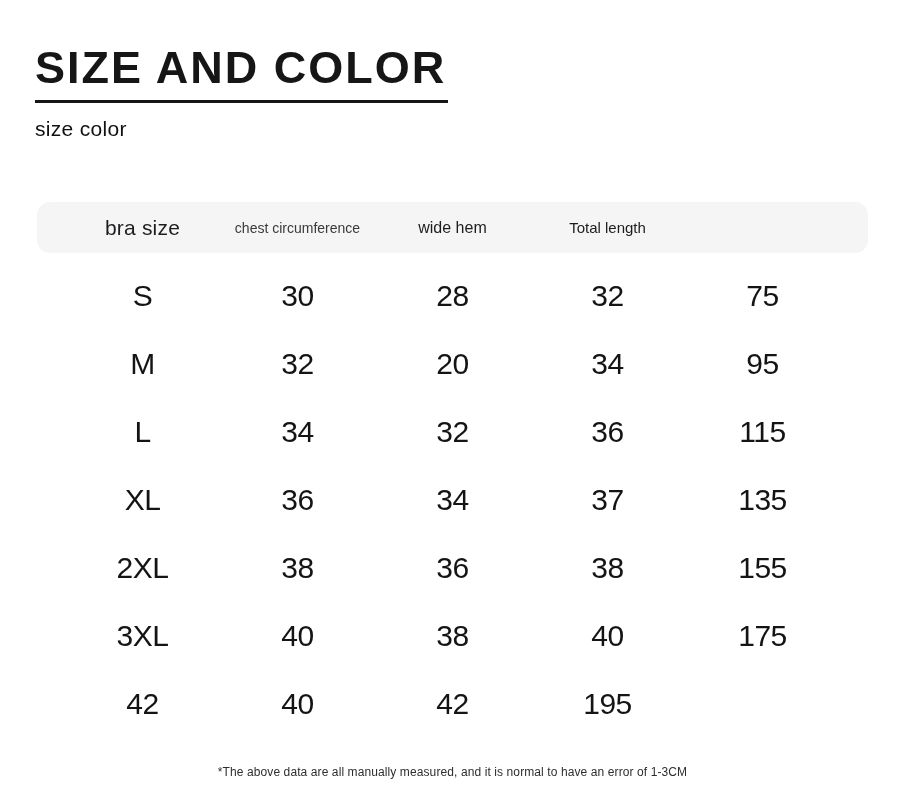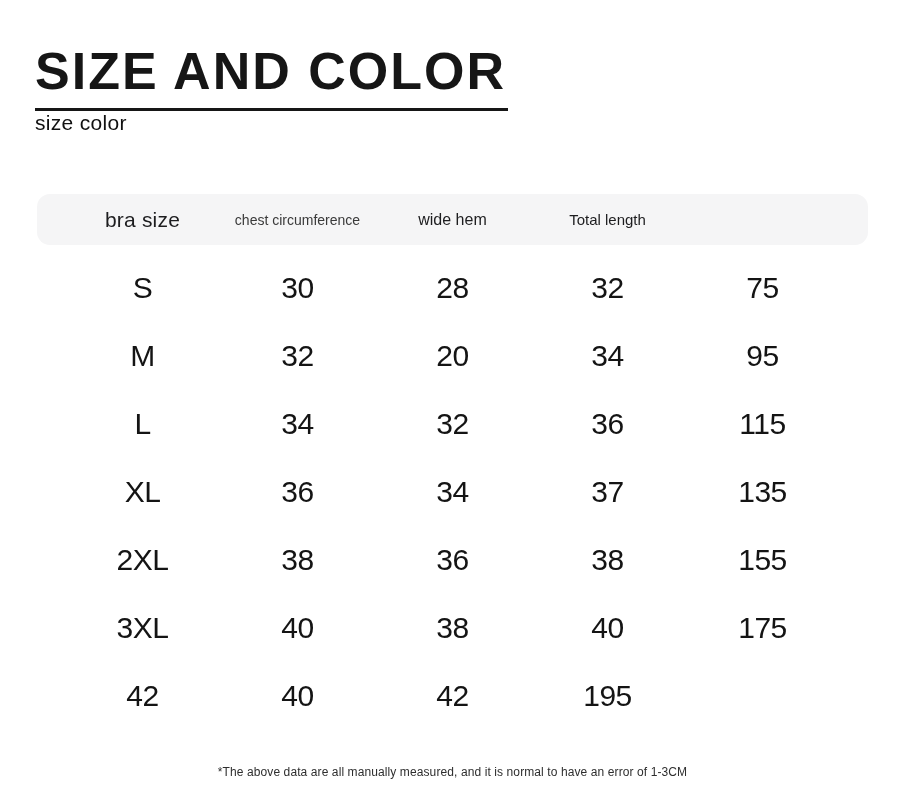--- a/index.html
+++ b/index.html
@@ -11,43 +11,43 @@
     font-family: "Liberation Sans", sans-serif;
     color: #161616;
     overflow: hidden;
   }
   .page { width: 906px; height: 800px; position: relative; }
 
   
   .heading-wrap { position: absolute; left: 35px; top: 42px; }
   .main-title {
     display: inline-block;
-    font-size: 52px;
+    font-size: 45px;
     font-weight: 700;
     letter-spacing: 2px;
     color: #161616;
     line-height: 1.15;
     padding-bottom: 6px;
     padding-right: 2px;
     border-bottom: 3px solid #161616;
     white-space: nowrap;
   }
   .sub-title {
-    margin-top: 0;
+    margin-top: 14px;
     font-size: 21px;
     font-weight: 400;
     color: #111111;
     letter-spacing: 0.3px;
   }
 
   
   .size-table {
     position: absolute;
     left: 37px;
-    top: 194px;
+    top: 202px;
     width: 831px;
   }
   .thead {
     display: grid;
     grid-template-columns: repeat(5, 1fr);
     align-items: center;
     height: 51px;
     padding: 0 28px;
     background: #f5f5f6;
     border-radius: 13px;

